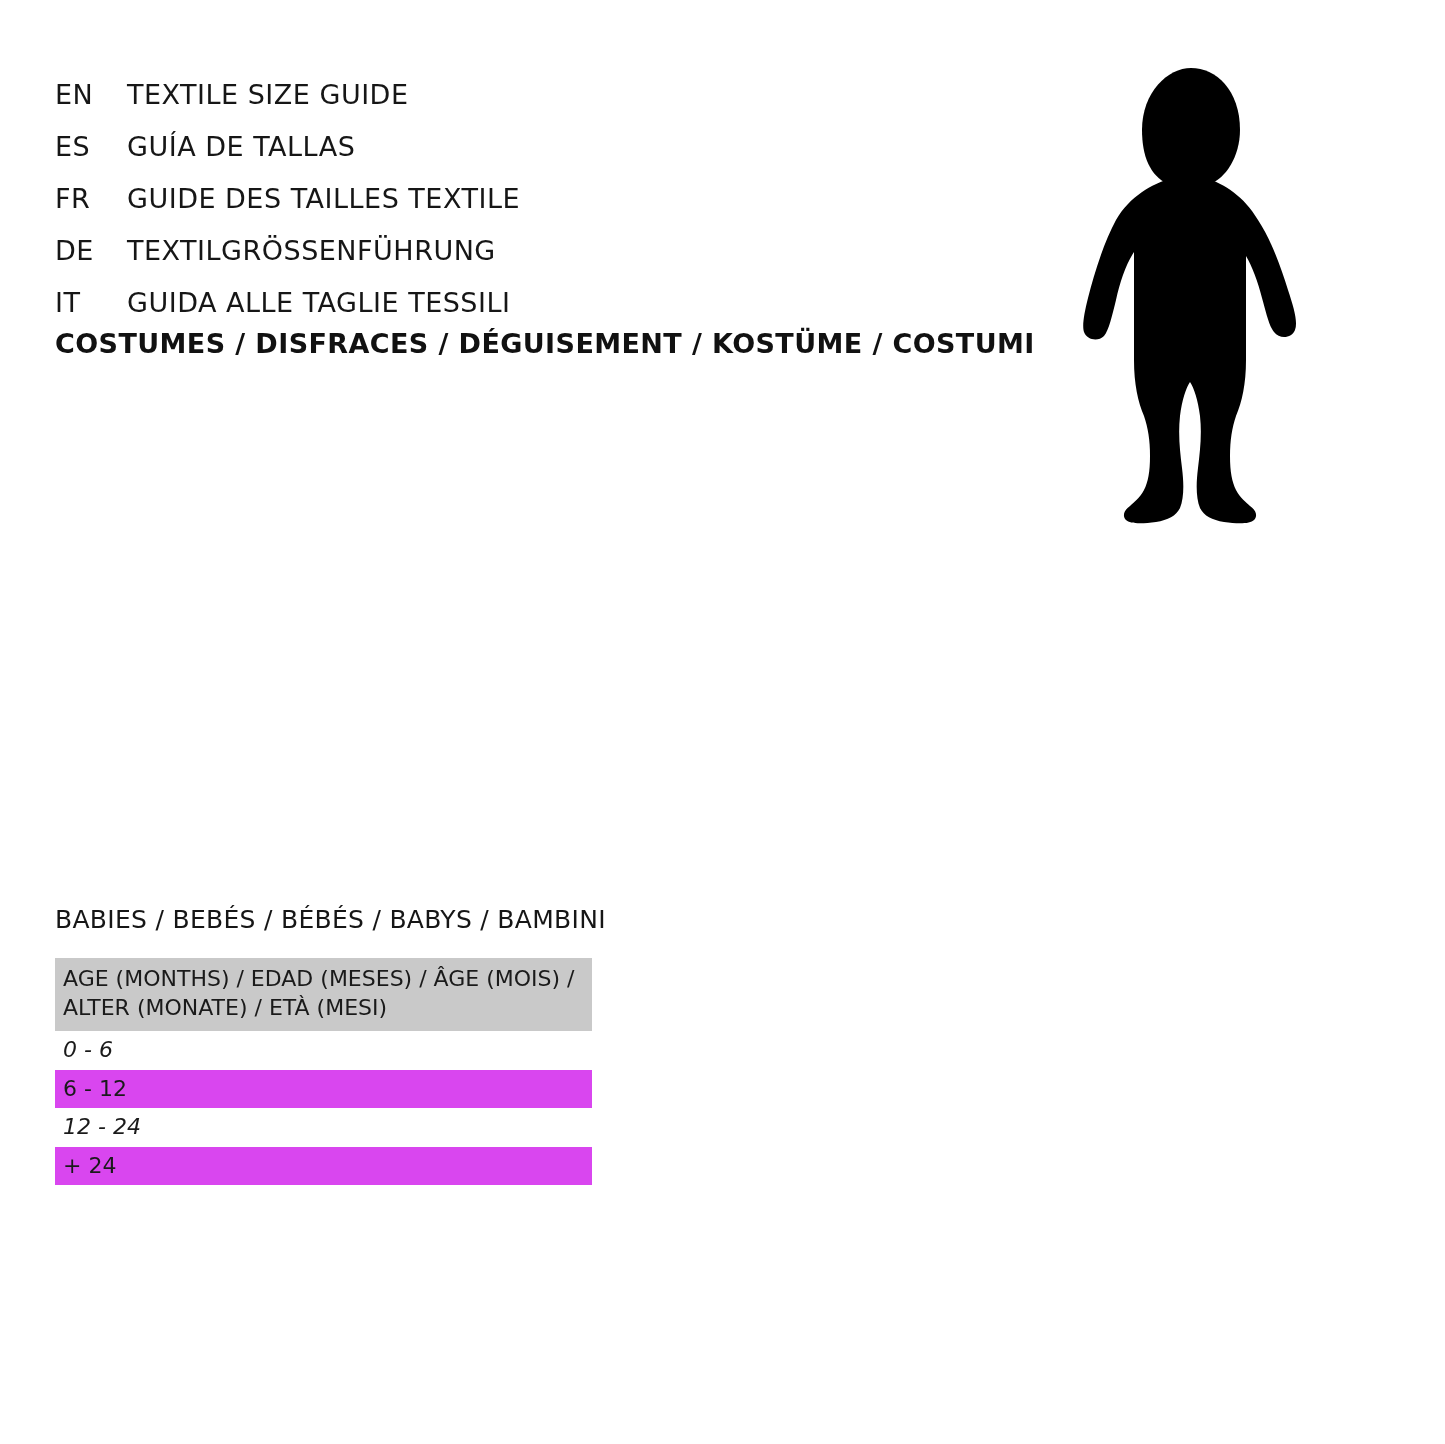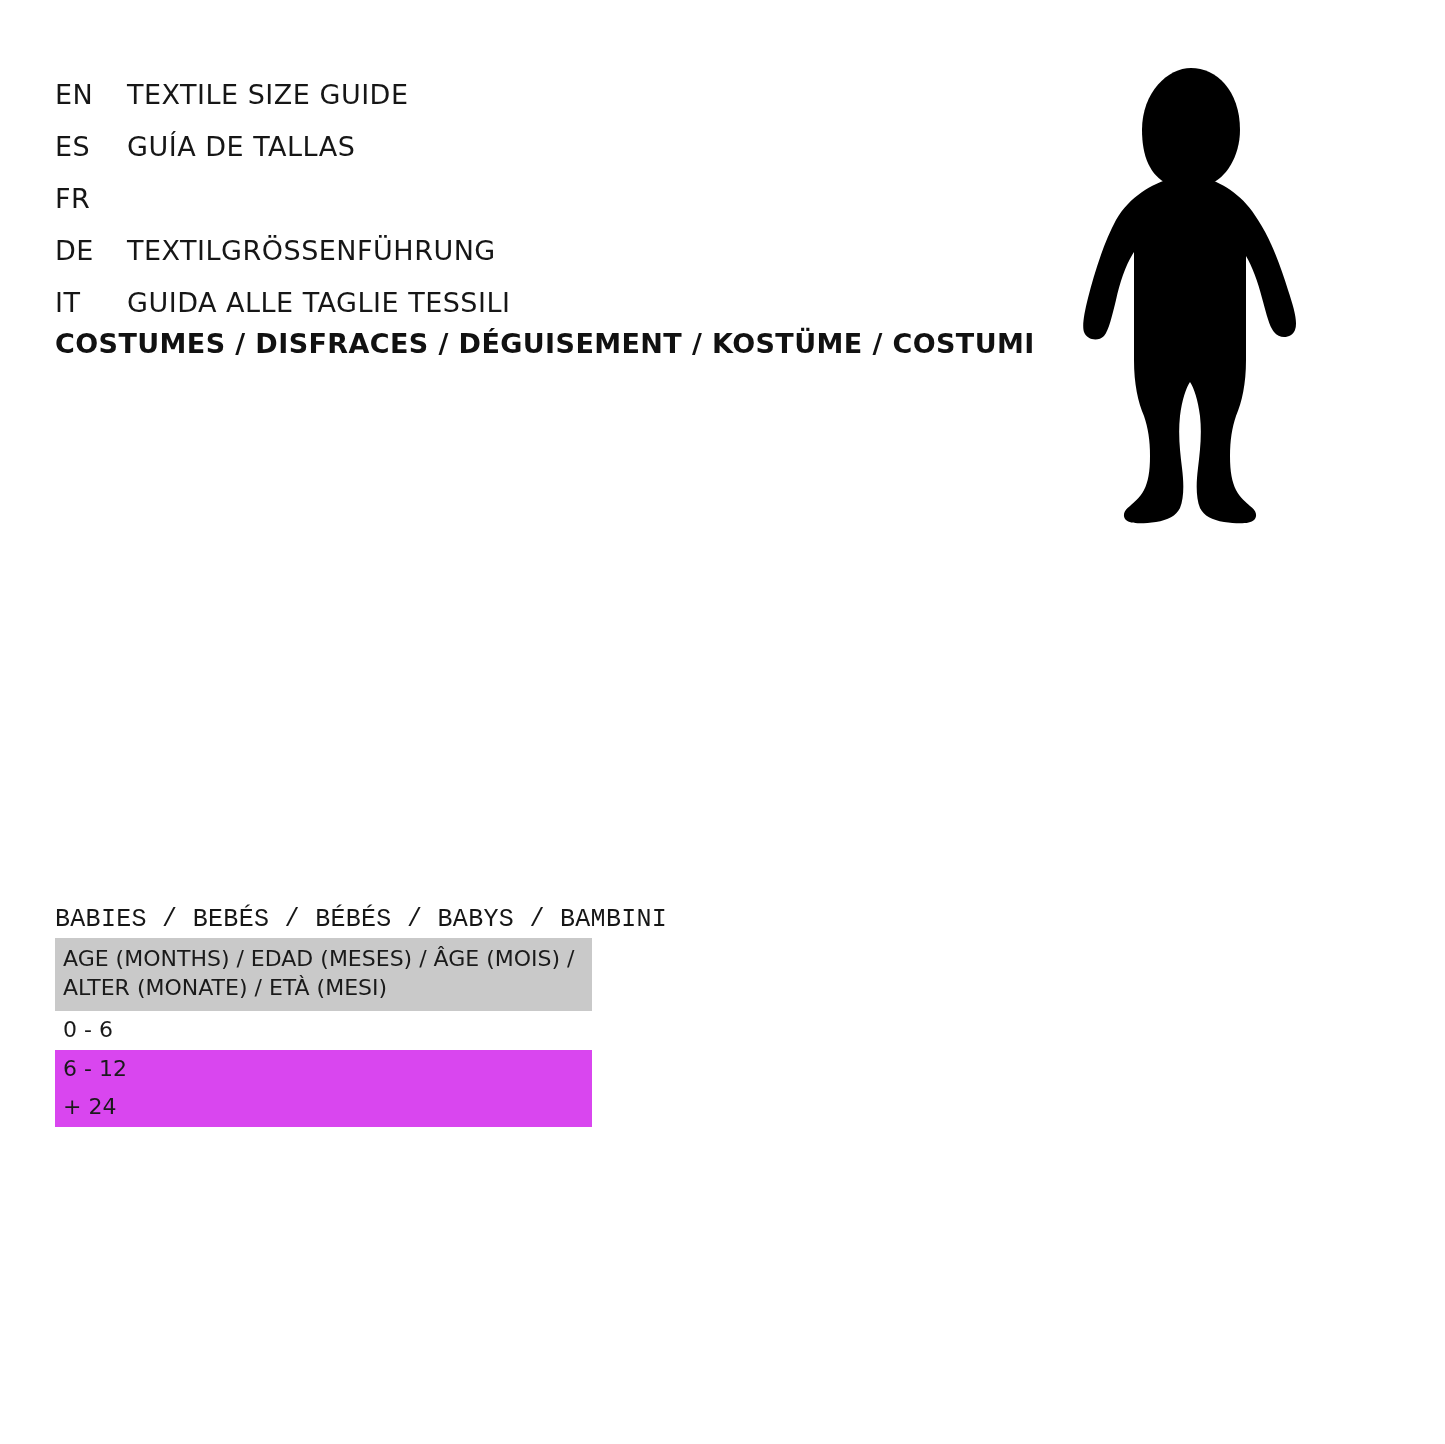--- a/index.html
+++ b/index.html
@@ -72,23 +72,22 @@
   .table-section {
     position: absolute;
     left: 55px;
     top: 905px;
     width: 540px;
   }
   .table-title {
     font-size: 25px;
     letter-spacing: 0.3px;
     color: #161616;
-    margin-bottom: 4px;
+    margin-bottom: 24px;
     white-space: nowrap;
-    font-family: Liberation Mono, monospace;
   }
   table.size-table {
     border-collapse: collapse;
     width: 537px;
     table-layout: fixed;
   }
   table.size-table th {
     background: #c9c9c9;
     font-weight: normal;
     font-size: 22px;
@@ -100,39 +99,41 @@
   }
   table.size-table td {
     font-size: 22px;
     text-align: left;
     padding: 5px 8px 6px 8px;
     color: #1a1a1a;
     line-height: 1.25;
   }
   table.size-table tr.odd td {
     background: #ffffff;
+    font-style: italic;
   }
   table.size-table tr.even td {
     background: #d946ef;
   }
 </style>
 </head>
 <body>
 
 <div class="lang-block">
   <div class="lang-row">
     <span class="lang-code">EN</span>
     <span class="lang-text">TEXTILE SIZE GUIDE</span>
   </div>
   <div class="lang-row">
     <span class="lang-code">ES</span>
     <span class="lang-text">GUÍA DE TALLAS</span>
   </div>
   <div class="lang-row">
     <span class="lang-code">FR</span>
+    <span class="lang-text">GUIDE DES TAILLES TEXTILE</span>
   </div>
   <div class="lang-row">
     <span class="lang-code">DE</span>
     <span class="lang-text">TEXTILGRÖSSENFÜHRUNG</span>
   </div>
   <div class="lang-row">
     <span class="lang-code">IT</span>
     <span class="lang-text">GUIDA ALLE TAGLIE TESSILI</span>
   </div>
 </div>
@@ -196,18 +197,21 @@
         </th>
       </tr>
     </thead>
     <tbody>
       <tr class="odd">
         <td>0 - 6</td>
       </tr>
       <tr class="even">
         <td>6 - 12</td>
       </tr>
+      <tr class="odd">
+        <td>12 - 24</td>
+      </tr>
       <tr class="even">
         <td>+ 24</td>
       </tr>
     </tbody>
   </table>
 </div>
 
 </body></html>

